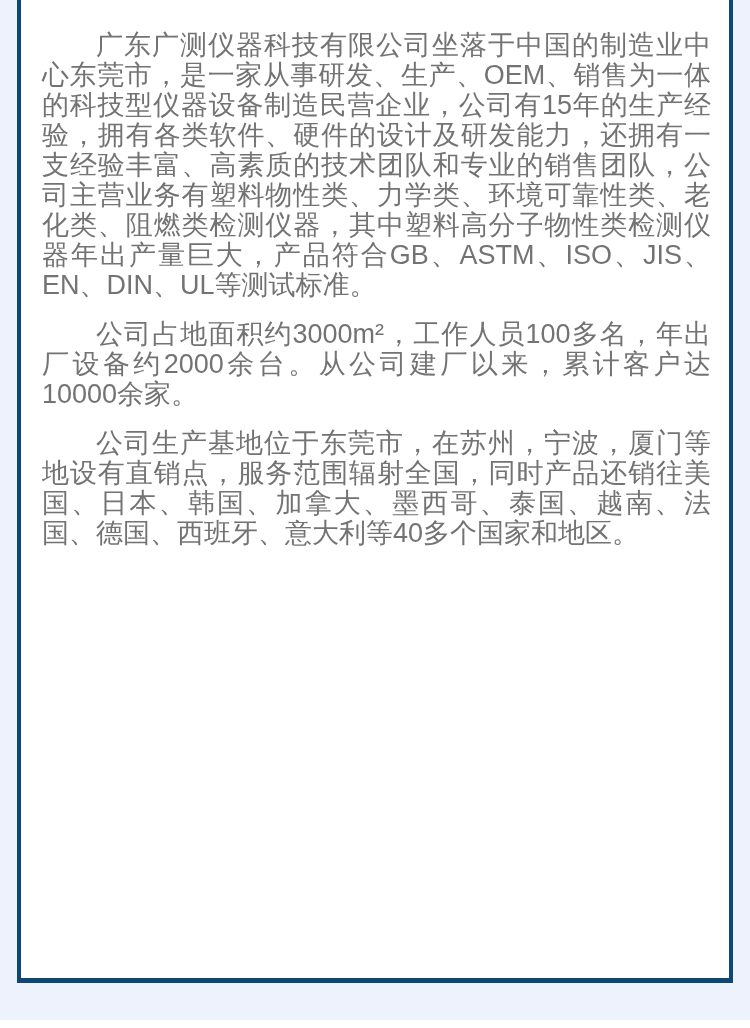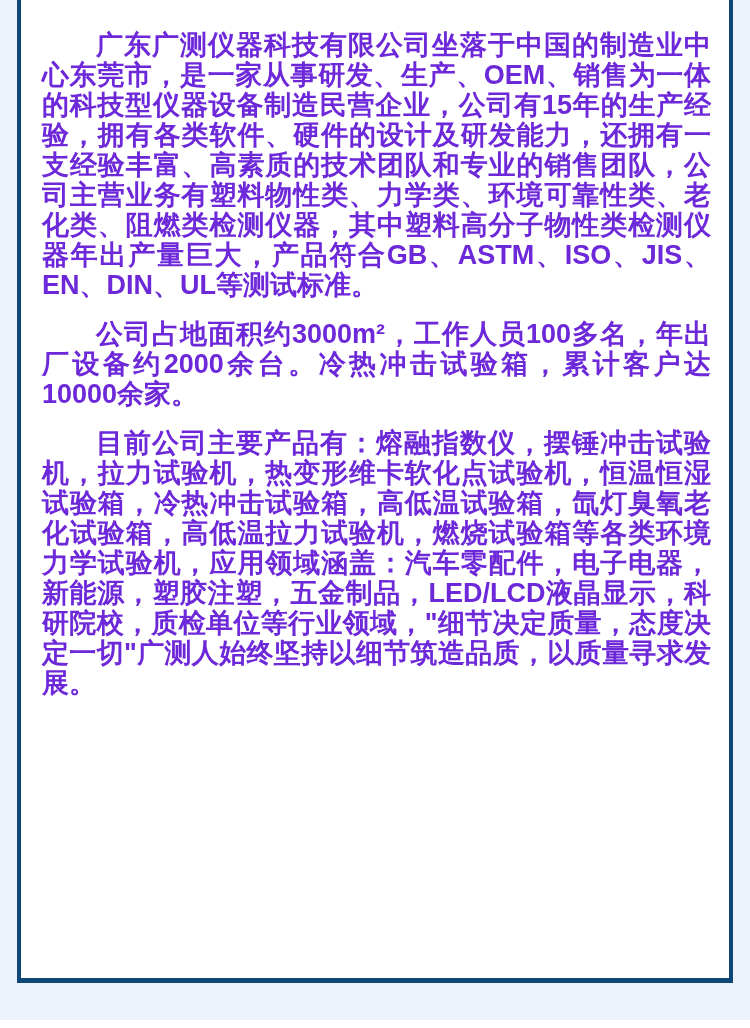--- a/index.html
+++ b/index.html
@@ -23,43 +23,42 @@
     box-sizing: border-box;
     background: #ffffff;
     border-left: 4px solid #0e4775;
     border-right: 4px solid #0e4775;
     border-bottom: 5px solid #0e4775;
     border-top: none;
   }
   .profile-text {
     box-sizing: border-box;
     padding: 30px 18px 0 21px;
-    color: #6d28d9;
+    color: #737373;
     font-size: 27px;
     line-height: 30px;
     text-align: justify;
-    font-weight: bold;
   }
   .profile-text p {
     margin: 0 0 19px 0;
     text-indent: 2em;
   }
   .bottom-strip {
     position: absolute;
     left: 0;
     bottom: 0;
     width: 750px;
     height: 8px;
     background: #ffffff;
   }
 </style>
 </head>
 <body>
 
 <div class="profile-card">
   <div class="profile-text">
     <p>广东广测仪器科技有限公司坐落于中国的制造业中心东莞市，是一家从事研发、生产、OEM、销售为一体的科技型仪器设备制造民营企业，公司有15年的生产经验，拥有各类软件、硬件的设计及研发能力，还拥有一支经验丰富、高素质的技术团队和专业的销售团队，公司主营业务有塑料物性类、力学类、环境可靠性类、老化类、阻燃类检测仪器，其中塑料高分子物性类检测仪器年出产量巨大，产品符合GB、ASTM、ISO、JIS、EN、DIN、UL等测试标准。</p>
-    <p>公司占地面积约3000m²，工作人员100多名，年出厂设备约2000余台。冷热冲击试验箱，累计客户达10000余家。</p>
-    <p>目前公司主要产品有：熔融指数仪，摆锤冲击试验机，拉力试验机，热变形维卡软化点试验机，恒温恒湿试验箱，冷热冲击试验箱，高低温试验箱，氙灯臭氧老化试验箱，高低温拉力试验机，燃烧试验箱等各类环境力学试验机，应用领域涵盖：汽车零配件，电子电器，新能源，塑胶注塑，五金制品，LED/LCD液晶显示，科研院校，质检单位等行业领域，"细节决定质量，态度决定一切"广测人始终坚持以细节筑造品质，以质量寻求发展。</p>
+    <p>公司占地面积约3000m²，工作人员100多名，年出厂设备约2000余台。从公司建厂以来，累计客户达10000余家。</p>
+    <p>公司生产基地位于东莞市，在苏州，宁波，厦门等地设有直销点，服务范围辐射全国，同时产品还销往美国、日本、韩国、加拿大、墨西哥、泰国、越南、法国、德国、西班牙、意大利等40多个国家和地区。</p>
   </div>
 </div>
 
 <div class="bottom-strip"></div>
 
 </body></html>

